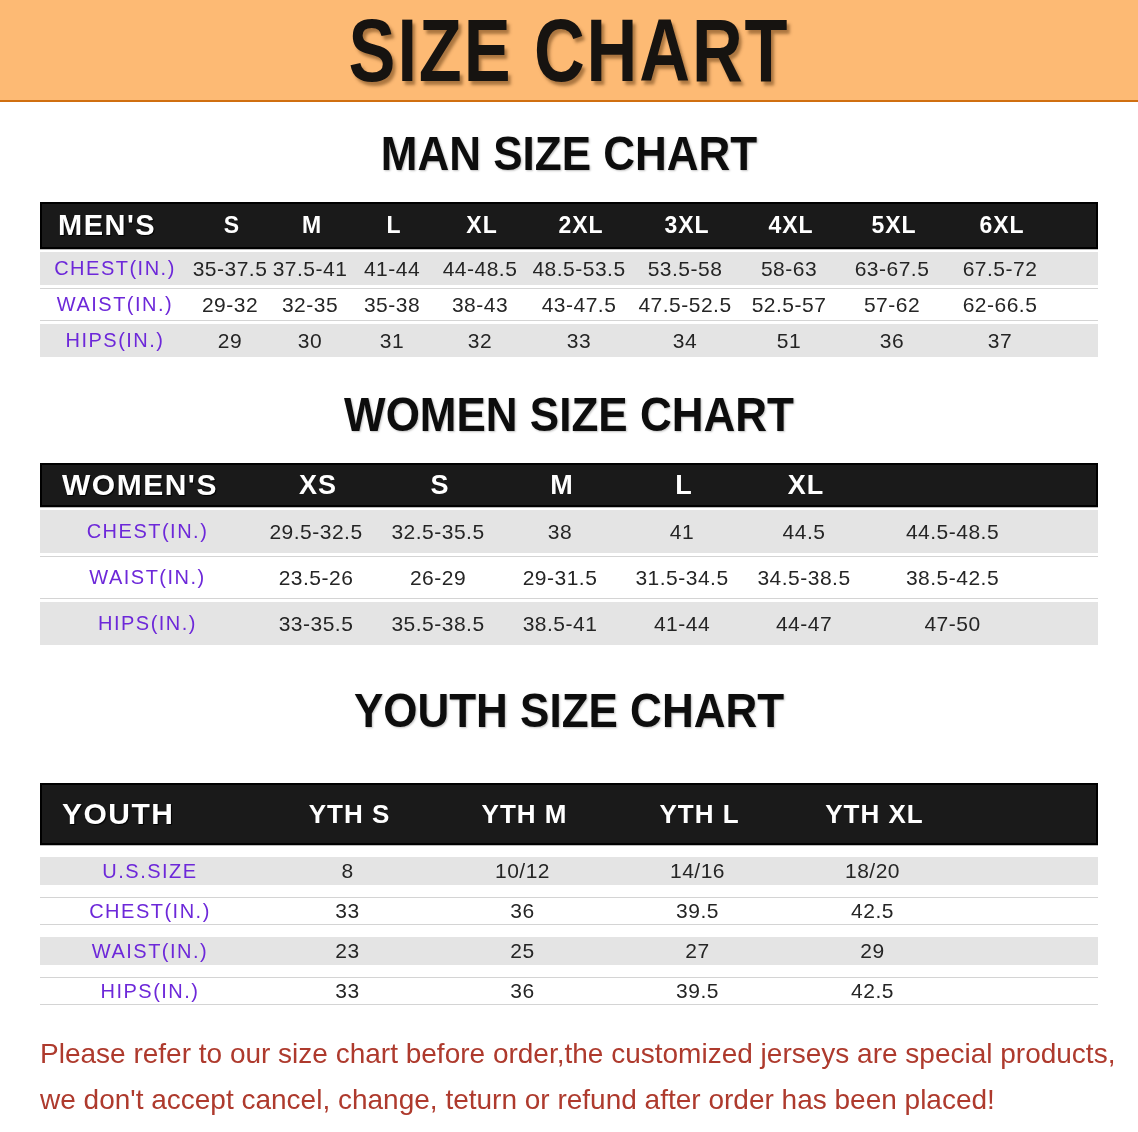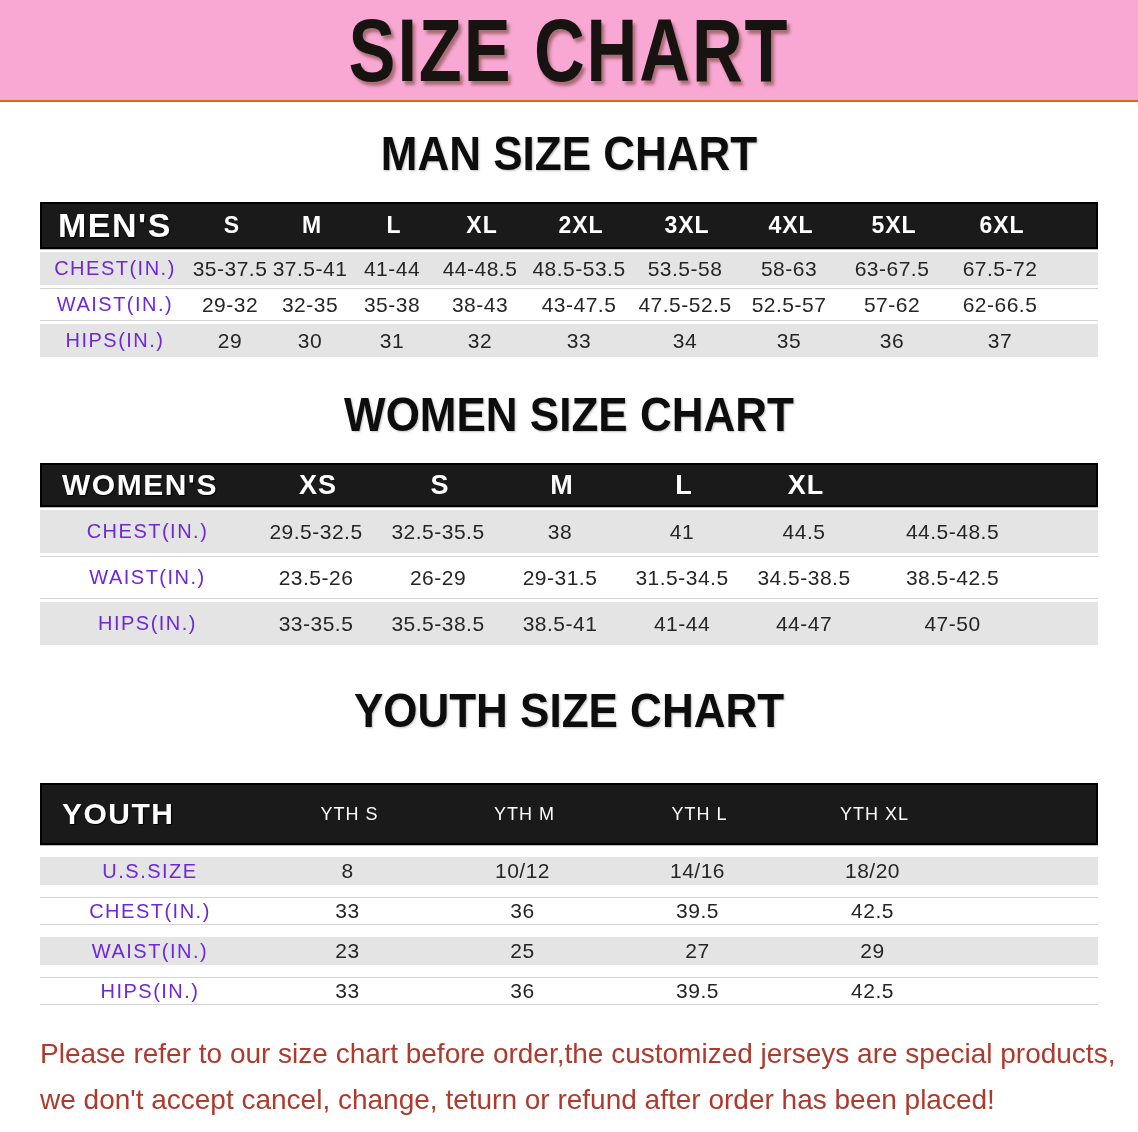--- a/index.html
+++ b/index.html
@@ -2,21 +2,21 @@
 <html><head>
 <meta charset="utf-8">
 <style>
   html,body { margin:0; padding:0; background:#fff; }
   .page {
     width:1138px; height:1132px; overflow:hidden; background:#ffffff;
     font-family:"Liberation Sans", sans-serif; position:relative;
   }
   
   .banner {
-    height:100px; background:#f9a8d4; display:flex;
+    height:100px; background:#fdba74; display:flex;
     align-items:center; justify-content:center;
     border-bottom:2px solid #d06f10;
   }
   .banner-text {
     display:inline-block; font-size:74px; font-weight:bold; color:#161310;
     letter-spacing:2px; transform:scale(0.95,1.2);
     text-shadow:3px 3px 3px rgba(70,35,0,0.45);
     white-space:nowrap;
   }
   
@@ -36,26 +36,26 @@
     box-shadow:0 1px 0 #bbb;
   }
   .men   .thead { height:47px; }
   .women .thead { height:44px; }
   .youth .thead { height:62px;margin-top:48px; }
   .hcell { text-align:center; letter-spacing:1px; }
   .hcell.first {
     text-align:left; padding-left:20px; font-weight:bold;
     letter-spacing:1.5px; text-shadow:1px 1px 1px #000;
   }
-  .men   .hcell.first { font-size:34px;padding-left:16px; }
+  .men   .hcell.first { font-size:29px;padding-left:16px; }
   .women .hcell.first { font-size:30px; }
   .youth .hcell.first { font-size:30px; }
   .men   .hcell:not(.first) { font-size:23px; font-weight:bold; }
   .women .hcell:not(.first) { font-size:27px; font-weight:bold; }
-  .youth .hcell:not(.first) { font-size:18px; font-weight:normal; }
+  .youth .hcell:not(.first) { font-size:26px; font-weight:bold; }
   .trow { display:grid; align-items:center; margin-top:3px; box-sizing:border-box; }
   .men   .trow { height:33px; }
   .women .trow { height:43px; }
   .youth .trow { height:28px;margin-top:12px; }
   .trow.gray  { background:#E4E4E4; }
   .trow.white { background:#ffffff; border-top:1px solid #D4D4D4; border-bottom:1px solid #D4D4D4; }
   .tcell { text-align:center; font-size:21px; color:#252525; letter-spacing:0.5px; }
   .tcell.label { font-size:20px; color:#6d28d9; letter-spacing:1.5px; }
   
   .men .thead,   .men .trow   { grid-template-columns:150px 80px 80px 84px 92px 106px 106px 102px 104px 112px 1fr; }
@@ -116,21 +116,21 @@
         <div class="tcell">62-66.5</div>
       </div>
       <div class="trow gray">
         <div class="tcell label">HIPS(IN.)</div>
         <div class="tcell">29</div>
         <div class="tcell">30</div>
         <div class="tcell">31</div>
         <div class="tcell">32</div>
         <div class="tcell">33</div>
         <div class="tcell">34</div>
-        <div class="tcell">35</div>
+        <div class="tcell">51</div>
         <div class="tcell">36</div>
         <div class="tcell">37</div>
       </div>
     </div>
 
   <h2 class="section-heading h-women">WOMEN SIZE CHART</h2>
   <div class="size-table women">
       <div class="thead">
         <div class="hcell first">WOMEN'S</div>
         <div class="hcell">XS</div>

